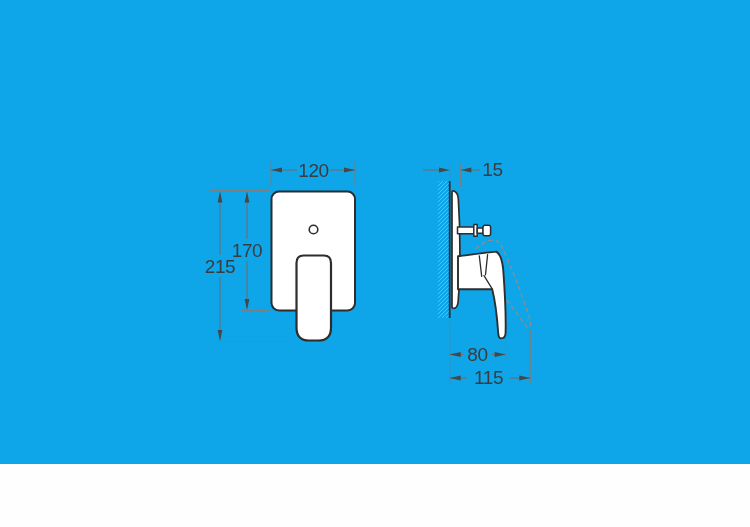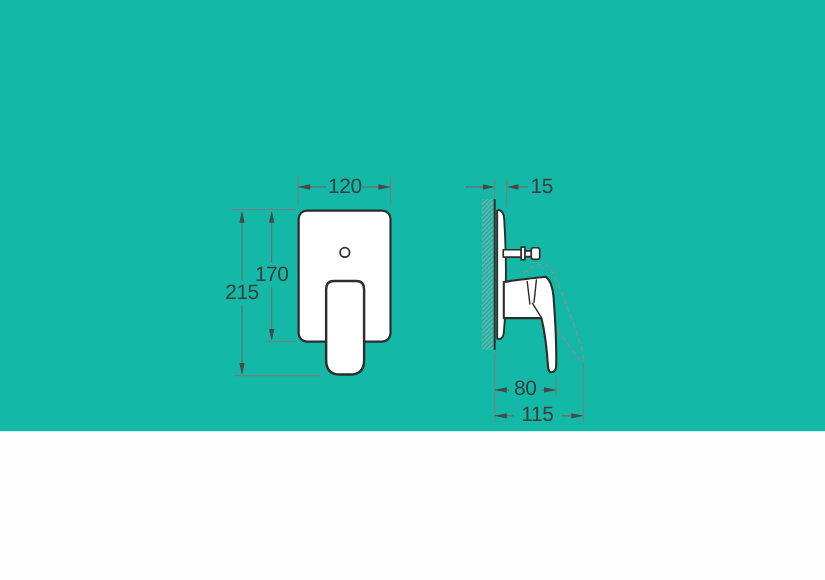--- a/index.html
+++ b/index.html
@@ -3,21 +3,21 @@
 <meta charset="utf-8">
 <style>
   html,body{margin:0;padding:0;}
   body{
     width:750px;height:527px;
     background:#fefefe;
     font-family:"Liberation Sans", sans-serif;
     overflow:hidden;
   }
   .page{
-    position:relative;width:750px;height:392px;background:#14b8a6;
+    position:relative;width:750px;height:464px;background:#0ea5e9;
   }
   svg{display:block;}
   .outline{fill:#ffffff;stroke:#2d2d2d;stroke-width:2;stroke-linejoin:round;stroke-linecap:round;}
   .outline-thin{fill:none;stroke:#2d2d2d;stroke-width:1.3;stroke-linecap:round;}
   .wallface{fill:none;stroke:#2d2d2d;stroke-width:1.8;stroke-linecap:butt;}
   .dimline{stroke:#6d6d6d;stroke-width:1.1;fill:none;}
   .extline{stroke:#7d7d7d;stroke-width:1;fill:none;}
   .arrow{fill:#474747;stroke:none;}
   .dashed{fill:none;stroke:#8d8d8d;stroke-width:1.3;stroke-dasharray:4.5 3;stroke-linejoin:round;}
   .dimtext{

